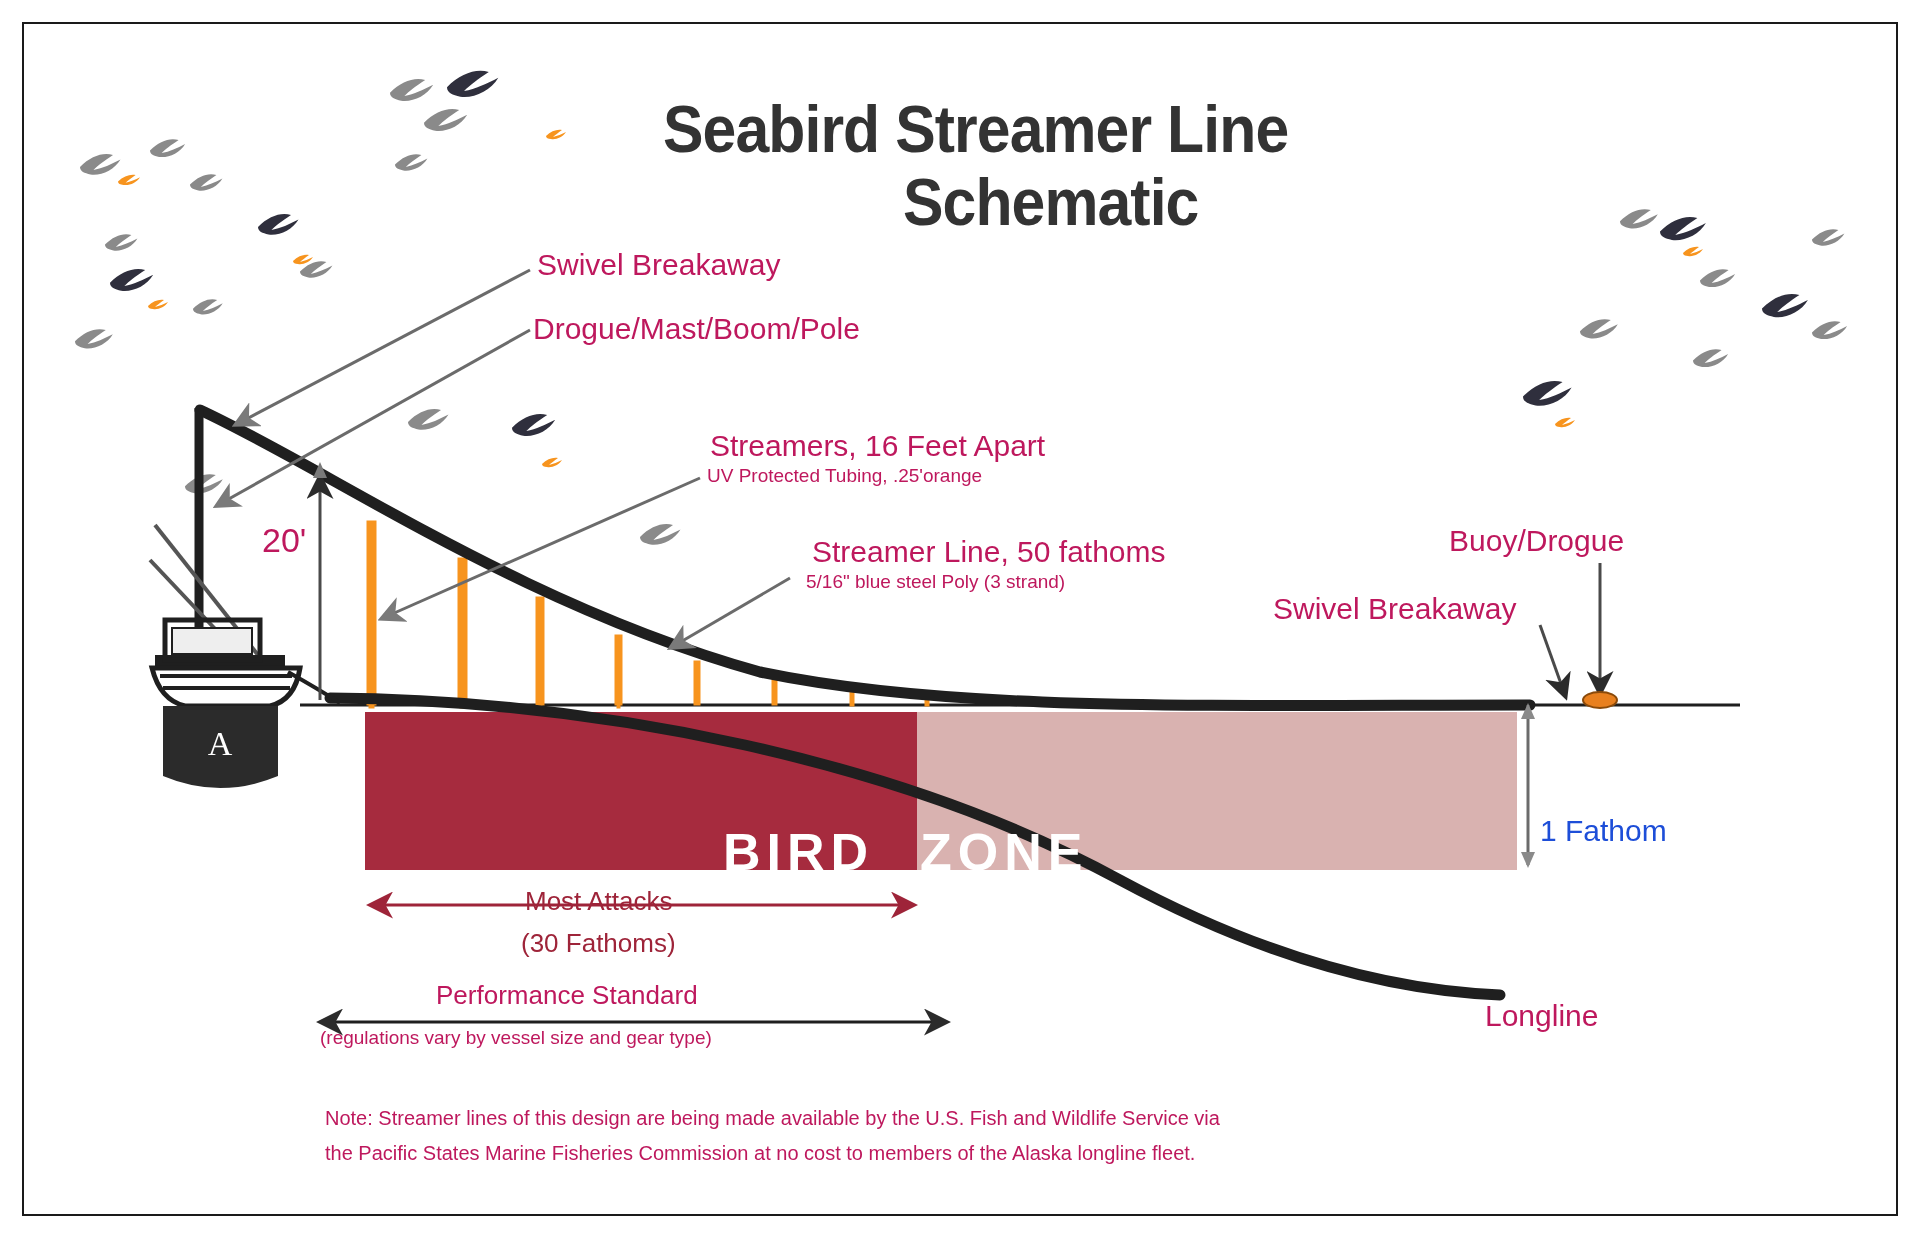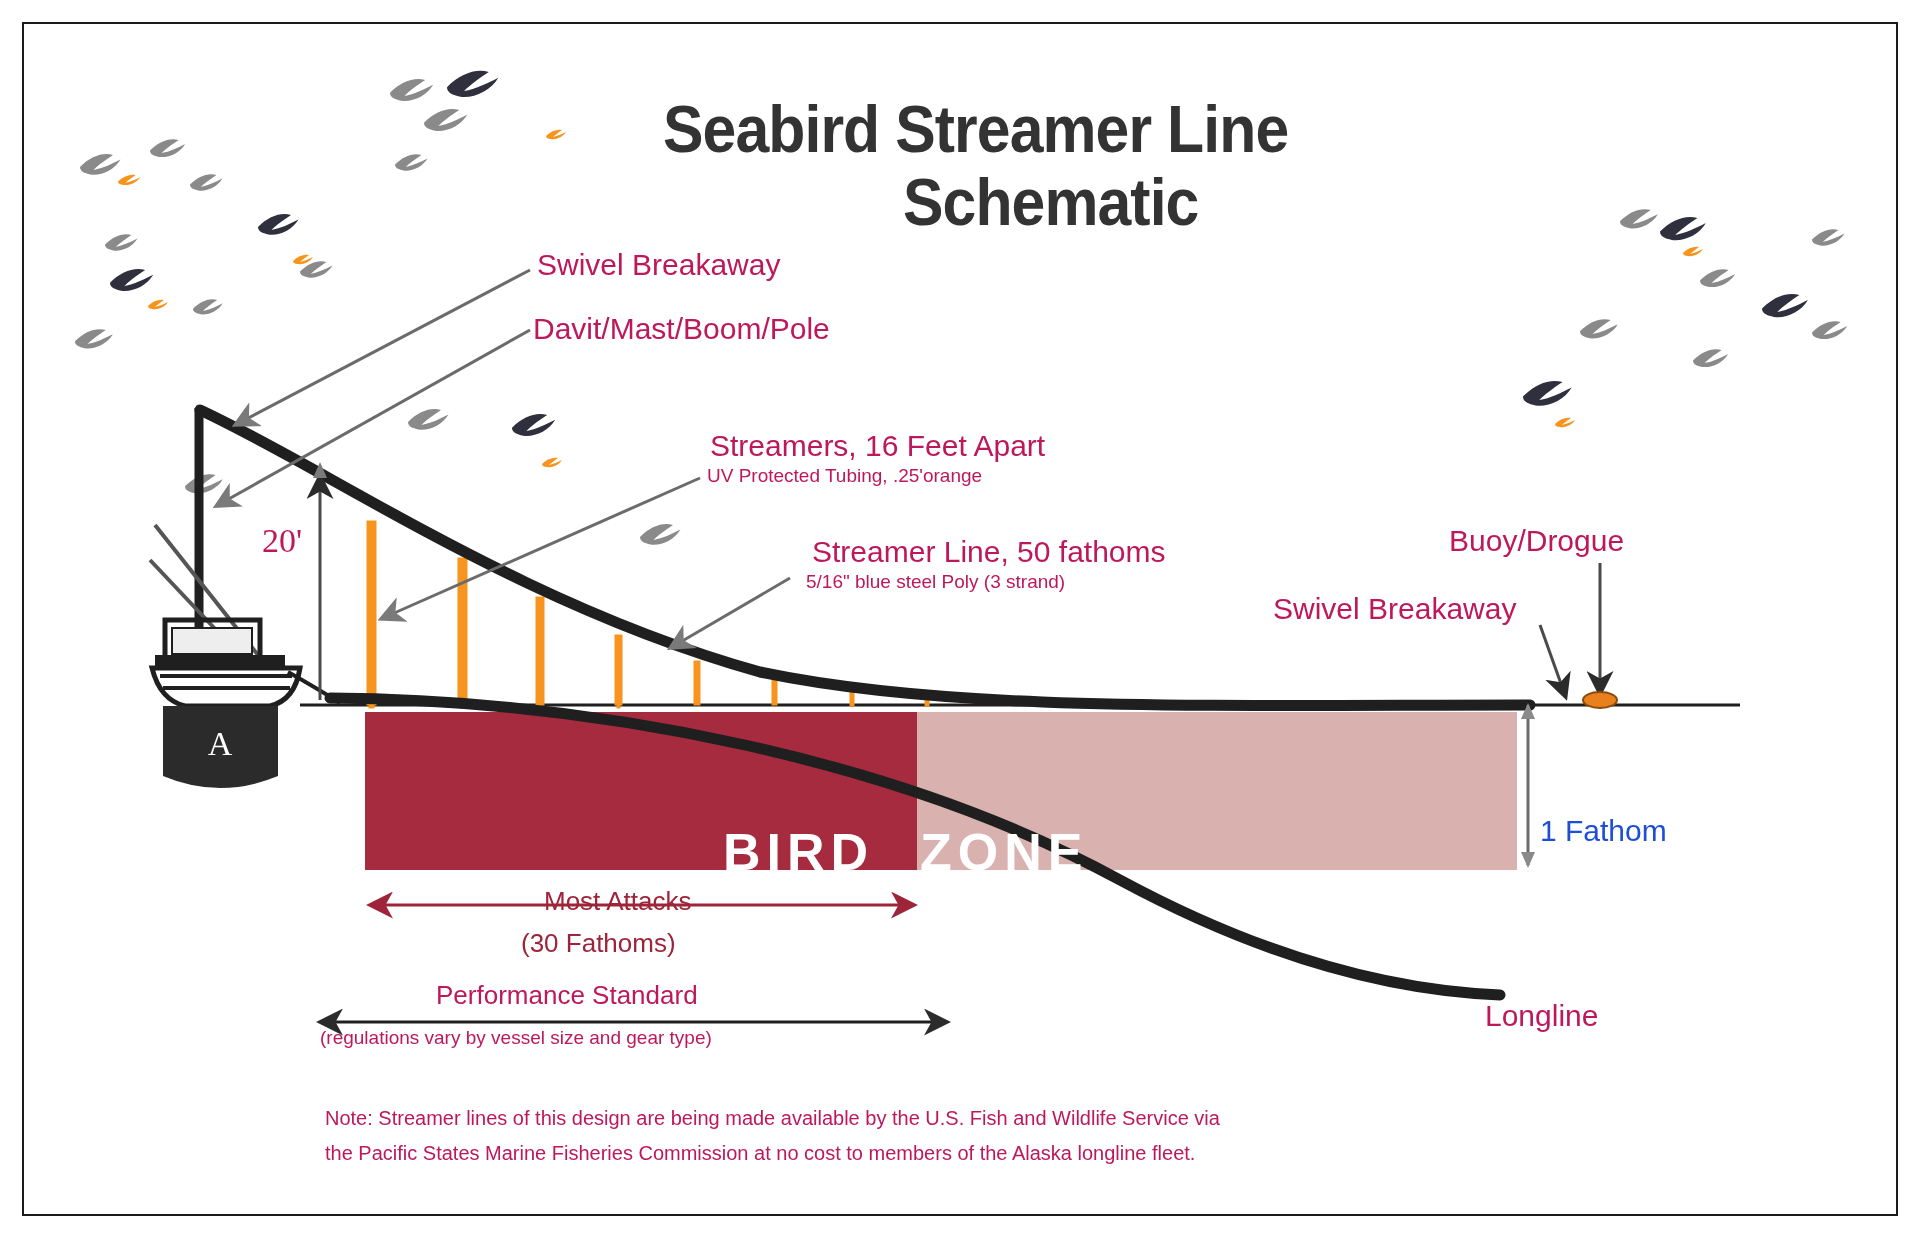--- a/index.html
+++ b/index.html
@@ -244,41 +244,41 @@
 
     <line x1="372" y1="905" x2="912" y2="905" stroke="#9e2439" stroke-width="3" marker-start="url(#arrRedS)" marker-end="url(#arrRed)"></line>
 
     <line x1="322" y1="1022" x2="945" y2="1022" stroke="#1f1f1f" stroke-width="3" marker-start="url(#arrDarkStart)" marker-end="url(#arrDark)"></line>
   </svg>
 
   <div class="lbl title" id="title1">Seabird Streamer Line</div>
   <div class="lbl title" id="title2">Schematic</div>
 
   <div class="lbl big" style="left:537px;top:249px;">Swivel Breakaway</div>
-  <div class="lbl big" style="left:533px;top:313px;">Davit/Mast/Boom/Pole</div>
+  <div class="lbl big" style="left:533px;top:313px;">Drogue/Mast/Boom/Pole</div>
 
   <div class="lbl big" style="left:710px;top:430px;">Streamers, 16 Feet Apart</div>
   <div class="lbl tiny" style="left:707px;top:466px;">UV Protected Tubing, .25'orange</div>
 
   <div class="lbl big" style="left:812px;top:536px;">Streamer Line, 50 fathoms</div>
   <div class="lbl tiny" style="left:806px;top:572px;">5/16" blue steel Poly (3 strand)</div>
 
   <div class="lbl big" style="left:1449px;top:525px;">Buoy/Drogue</div>
   <div class="lbl big" style="left:1273px;top:593px;">Swivel Breakaway</div>
 
-  <div class="lbl" style="left:262px;top:523px;font-size:34px;font-family:Liberation Serif, serif;">20'</div>
+  <div class="lbl" style="left:262px;top:523px;font-size:34px;font-family:Liberation Sans, sans-serif;">20'</div>
 
   <div class="lbl big pinkred" style="left:1540px;top:767px;">1 Fathom</div>
 
   <div class="lbl big" style="left:1485px;top:1000px;">Longline</div>
 
   <div class="zonetext white" style="left:723px;top:775px;">BIRD</div>
   <div class="zonetext white" style="left:920px;top:775px;">ZONE</div>
 
-  <div class="lbl med red" style="left:544px;top:888px;text-align:right;">Most Attacks</div>
+  <div class="lbl med red" style="left:525px;top:888px;text-align:right;">Most Attacks</div>
   <div class="lbl med red" style="left:521px;top:930px;">(30 Fathoms)</div>
 
   <div class="lbl med" style="left:436px;top:982px;">Performance Standard</div>
   <div class="lbl tiny" style="left:320px;top:1028px;">(regulations vary by vessel size and gear type)</div>
 
   <div class="lbl small" style="left:325px;top:1108px;">Note: Streamer lines of this design are being made available by the U.S. Fish and Wildlife Service via</div>
   <div class="lbl small" style="left:325px;top:1143px;">the Pacific States Marine Fisheries Commission at no cost to members of the Alaska longline fleet.</div>
 </div>
 
 </body></html>

